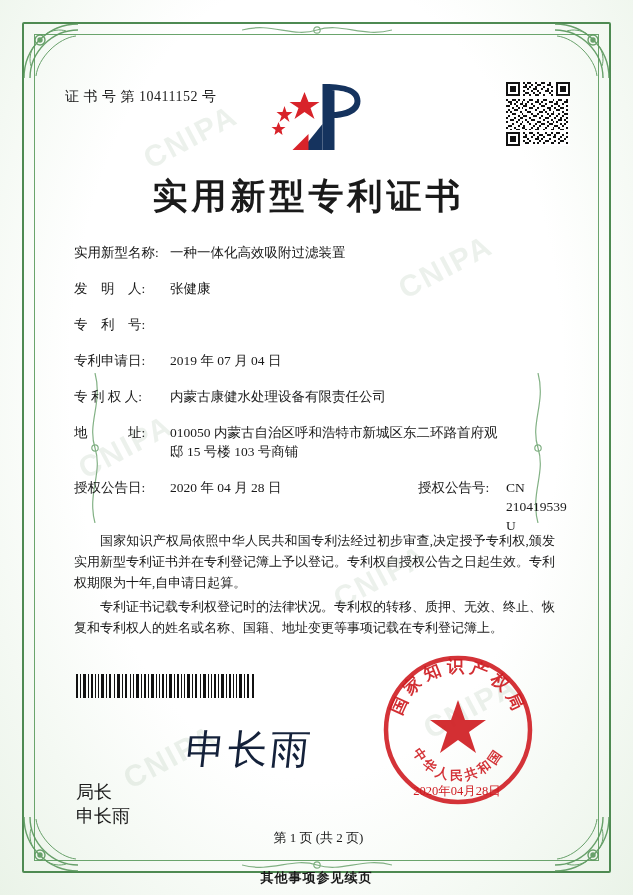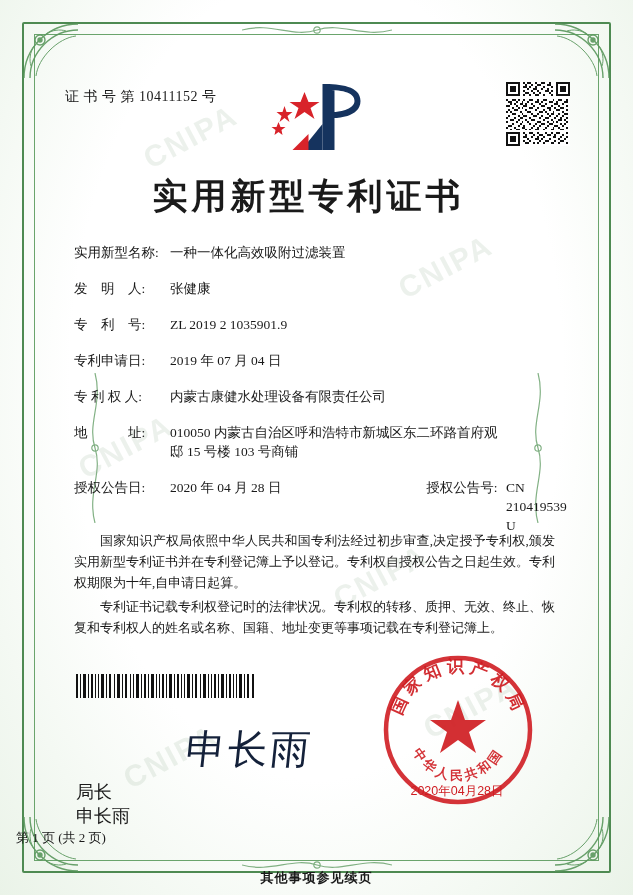--- a/index.html
+++ b/index.html
@@ -137,21 +137,21 @@
     width: 96px;
     flex: 0 0 96px;
     letter-spacing: 0px;
     white-space: nowrap;
   }
   .val {
     flex: 1;
     white-space: pre-line;
   }
   .row.two .val { flex: 0 0 auto; width: 248px; }
-  .sec-lbl { width: 88px; flex: 0 0 88px; text-align: center; }
+  .sec-lbl { width: 88px; flex: 0 0 88px; }
   .sec-val { flex: 1; }
 
   
   .paras {
     position: absolute;
     left: 74px; right: 78px;
     top: 530px;
     font-size: 13px;
     line-height: 21px;
     text-align: justify;
@@ -189,28 +189,28 @@
     right: 95px; bottom: 85px;
     width: 160px; height: 160px;
   }
   .seal-date {
     position: absolute;
     right: 103px; bottom: 95px;
     width: 146px;
     text-align: center;
     font-size: 12.5px;
     color: #cf1d22;
-    font-family: Liberation Sans, sans-serif;
+    font-family: Liberation Serif, serif;
   }
 
   .pageno {
     position: absolute;
-    left: 16px; right: 0;
+    left: 4px; right: 0;
     bottom: 48px;
-    text-align: left;
+    text-align: center;
     font-size: 13px;
   }
   .footnote {
     position: absolute;
     left: 0; right: 0;
     bottom: 8px;
     text-align: center;
     font-size: 13px;
     letter-spacing: 1px;
     font-weight: bold;
@@ -565,21 +565,20 @@
     <div class="row">
       <div class="lbl">实用新型名称:</div>
       <div class="val">一种一体化高效吸附过滤装置</div>
     </div>
     <div class="row">
       <div class="lbl">发　明　人:</div>
       <div class="val">张健康</div>
     </div>
     <div class="row">
       <div class="lbl">专　利　号:</div>
-      <div class="val">ZL 2019 2 1035901.9</div>
     </div>
     <div class="row">
       <div class="lbl">专利申请日:</div>
       <div class="val">2019 年 07 月 04 日</div>
     </div>
     <div class="row">
       <div class="lbl">专 利 权 人:</div>
       <div class="val">内蒙古康健水处理设备有限责任公司</div>
     </div>
     <div class="row">

